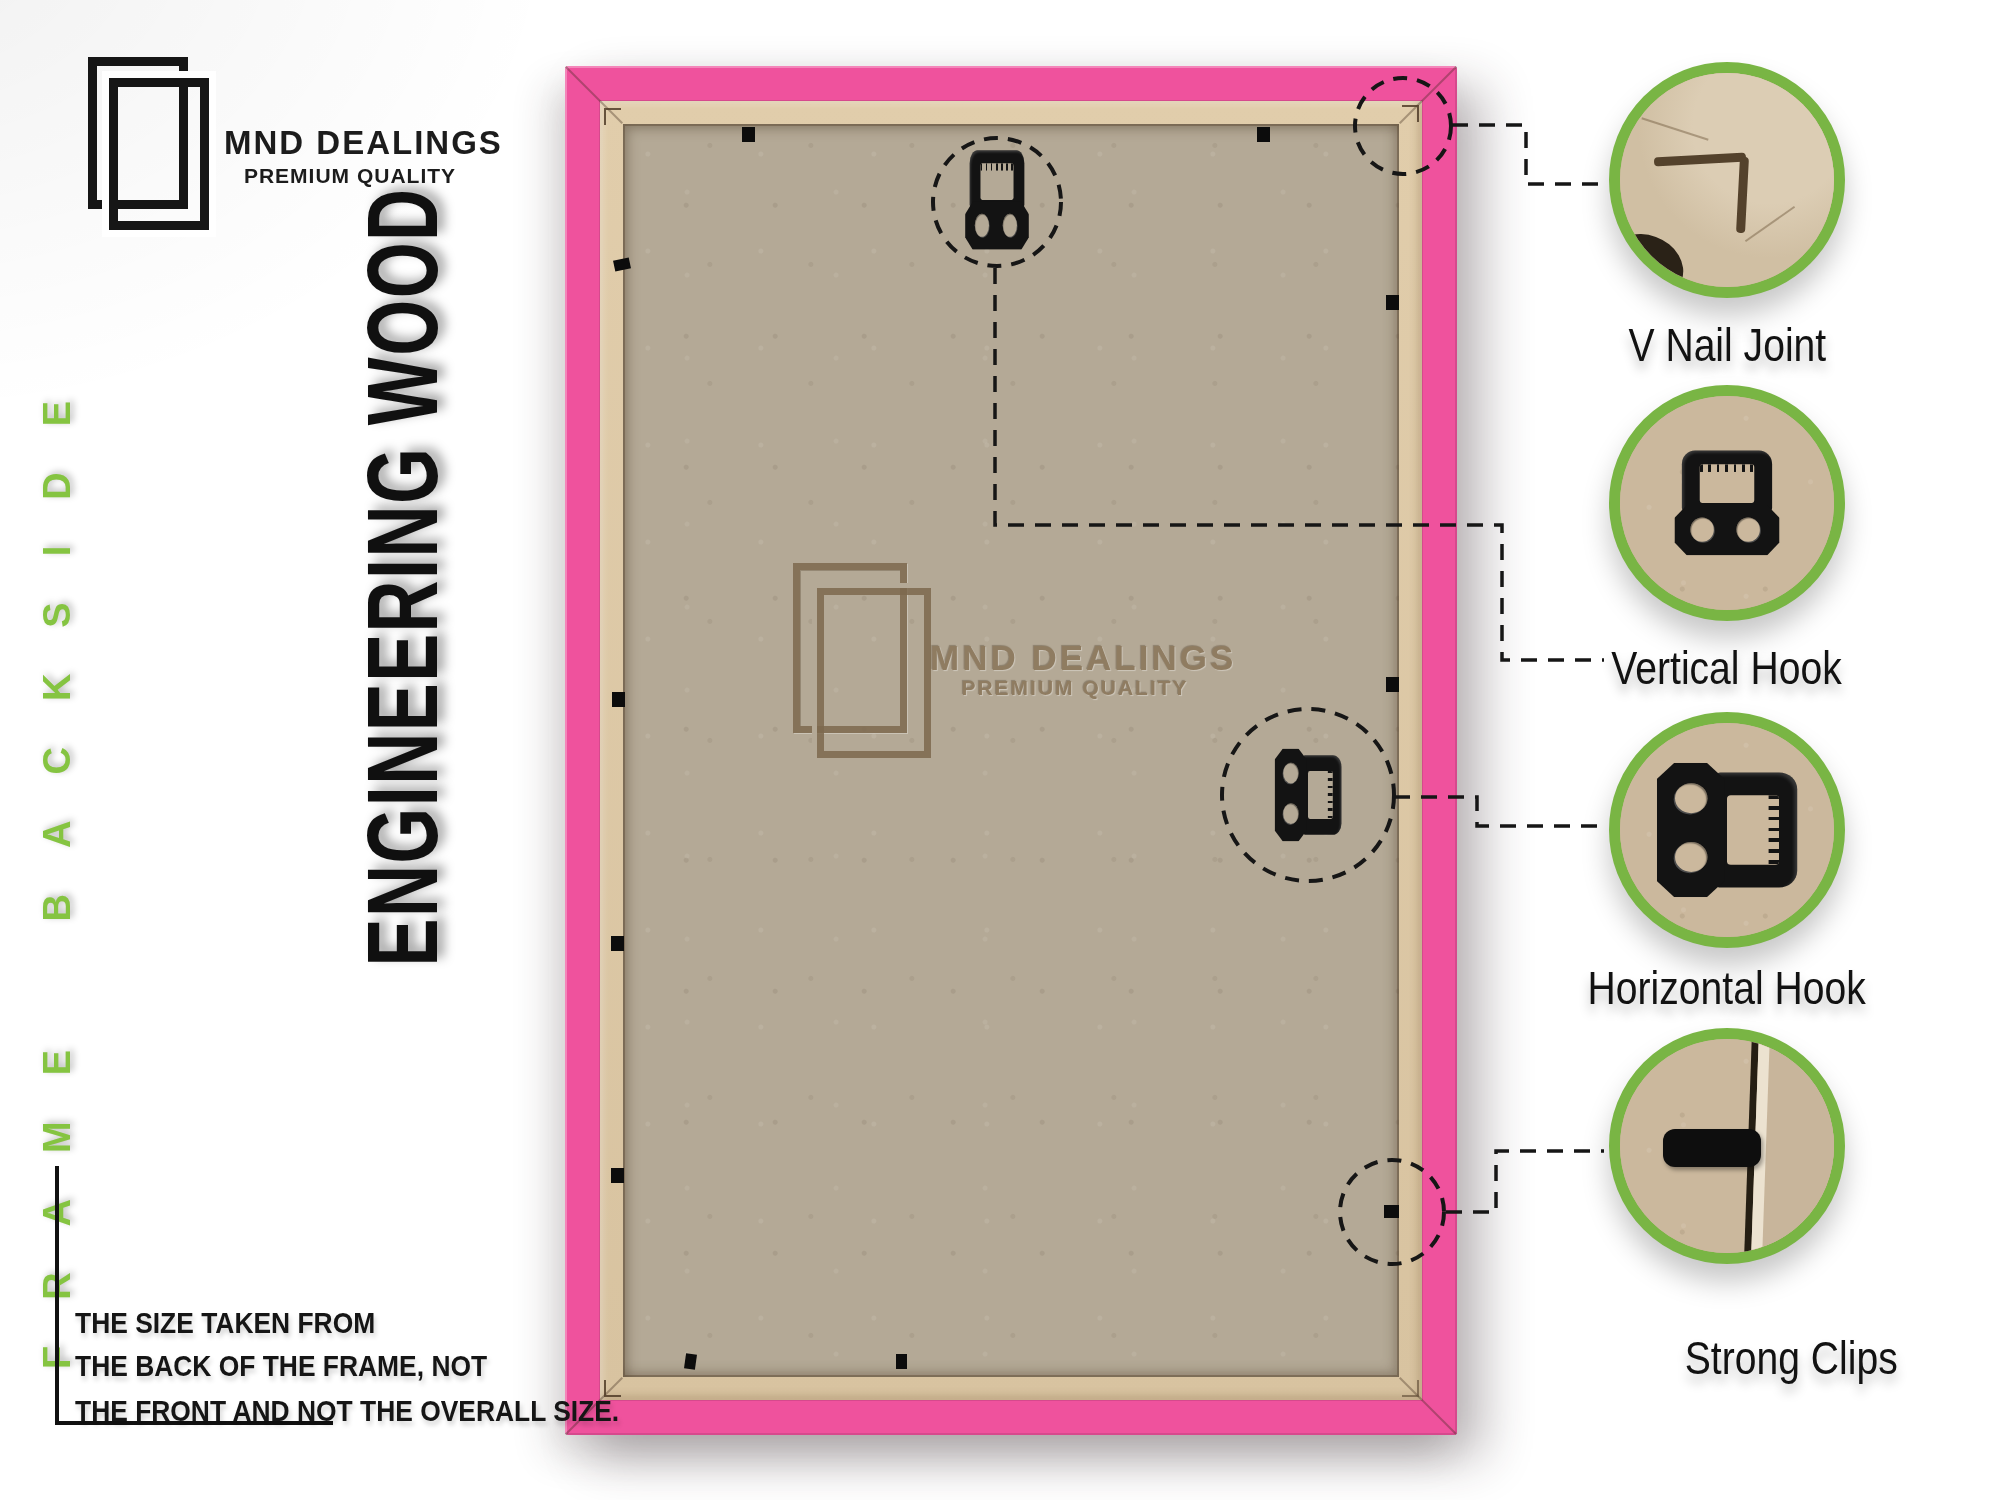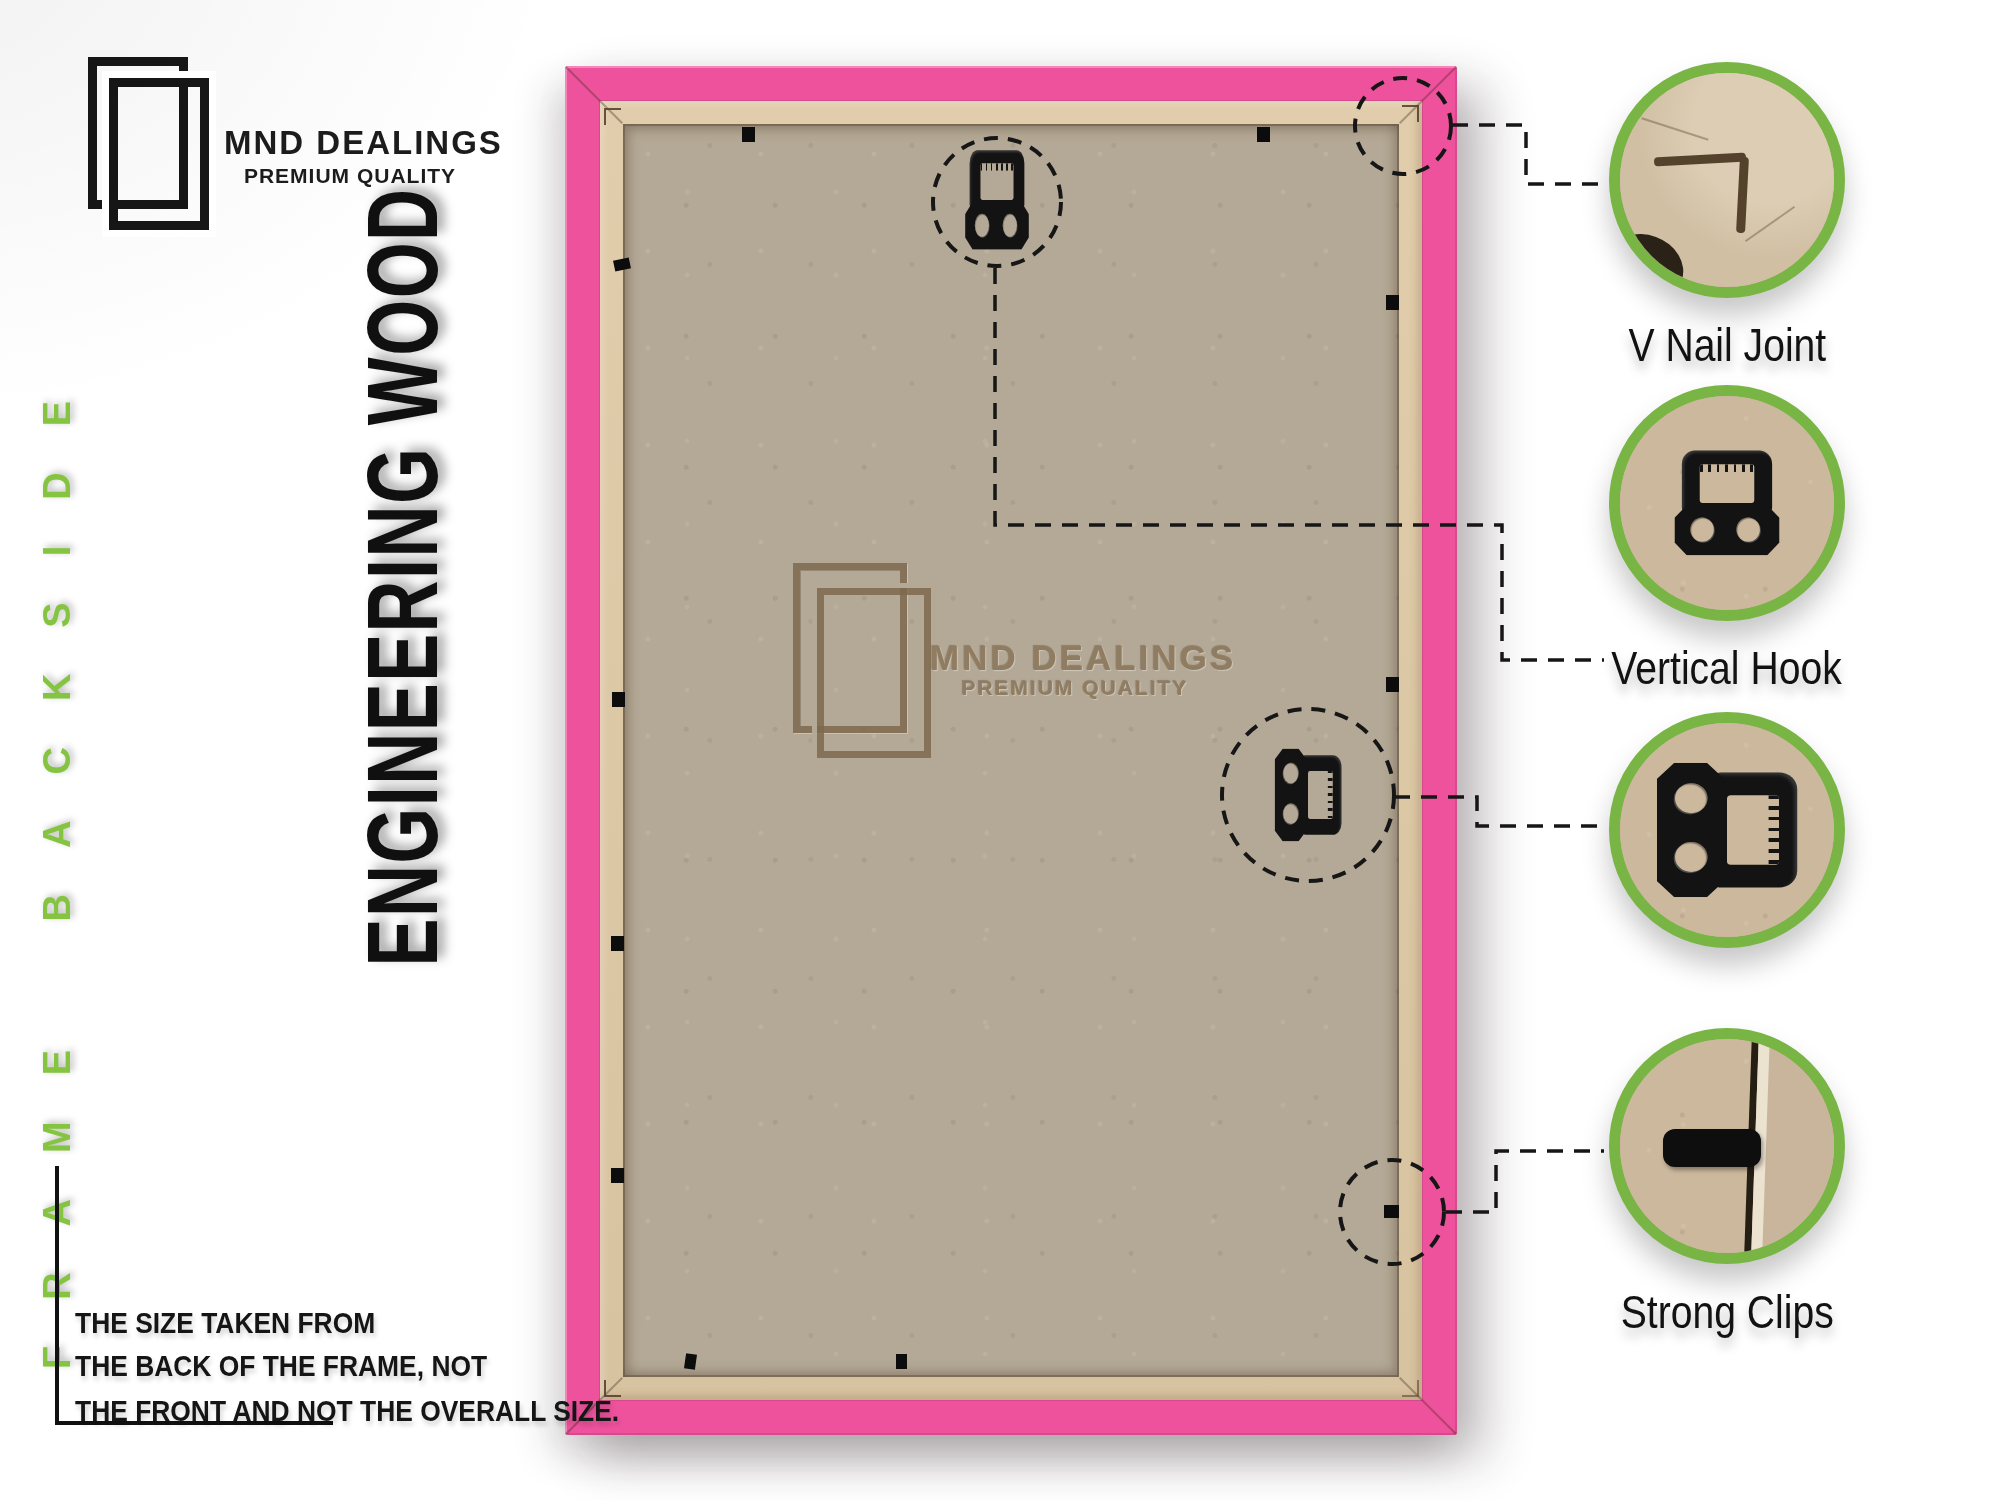--- a/index.html
+++ b/index.html
@@ -95,21 +95,21 @@
   .cardboard{position:absolute;inset:0;background-color:#cbb89d;
     background-image:
       radial-gradient(circle at 30% 25%, rgba(255,255,255,0.10) 0 2px, transparent 3px),
       radial-gradient(circle at 75% 65%, rgba(100,80,55,0.12) 0 2px, transparent 3px),
       radial-gradient(circle at 50% 85%, rgba(255,255,255,0.09) 0 2px, transparent 3px);
     background-size:97px 89px, 83px 117px, 127px 101px;}
   .callout-label{position:absolute;left:1537px;width:380px;text-align:center;font-size:46px;
     font-weight:400;color:#121212;white-space:nowrap;text-shadow:0 8px 12px rgba(0,0,0,0.25);}
   .callout-label span{display:inline-block;transform:scaleX(0.85);}
   #ring-1{top:62px;} #ring-2{top:385px;} #ring-3{top:712px;} #ring-4{top:1028px;}
-  #label-1{top:318px;} #label-2{top:641px;} #label-3{top:961px;} #label-4{top:1285px;}
+  #label-1{top:318px;} #label-2{top:641px;} #label-3{top:961px;} #label-4{top:1331px;text-align:right;}
 
   
   .vnail-art{position:absolute;inset:0;background:
       radial-gradient(circle at 70% 25%, #dccdb4 0 35%, rgba(220,205,180,0) 60%), #d0bfa3;}
   .vnail-g{position:absolute;background:#54422c;border-radius:4px;}
   #vnail-gh{left:34px;top:82px;width:92px;height:9px;transform:rotate(-3deg);}
   #vnail-gv{left:118px;top:84px;width:9px;height:76px;transform:rotate(3deg);}
   #vnail-blob{position:absolute;left:-14px;bottom:-12px;width:78px;height:64px;background:#2a2217;
     border-radius:50%;transform:rotate(20deg);}
   .vnail-crack{position:absolute;height:2px;background:rgba(120,98,70,0.5);}
@@ -248,20 +248,21 @@
           <div class="hole">
             <div class="teeth"></div>
           </div>
         </div>
       <div class="plate">
           <div class="h1"></div>
           <div class="h2"></div>
         </div>
     </div>
   </div>
+  <div class="callout-label" id="label-3"><span>Horizontal Hook</span></div>
 
   <div class="ring" id="ring-4">
     <div class="cardboard"></div>
     <div class="cliparea-right"></div>
     <div class="clip-gap"></div>
     <div class="clip-hl"></div>
     <div class="clip-big"></div>
   </div>
   <div class="callout-label" id="label-4"><span>Strong Clips</span></div>
 

